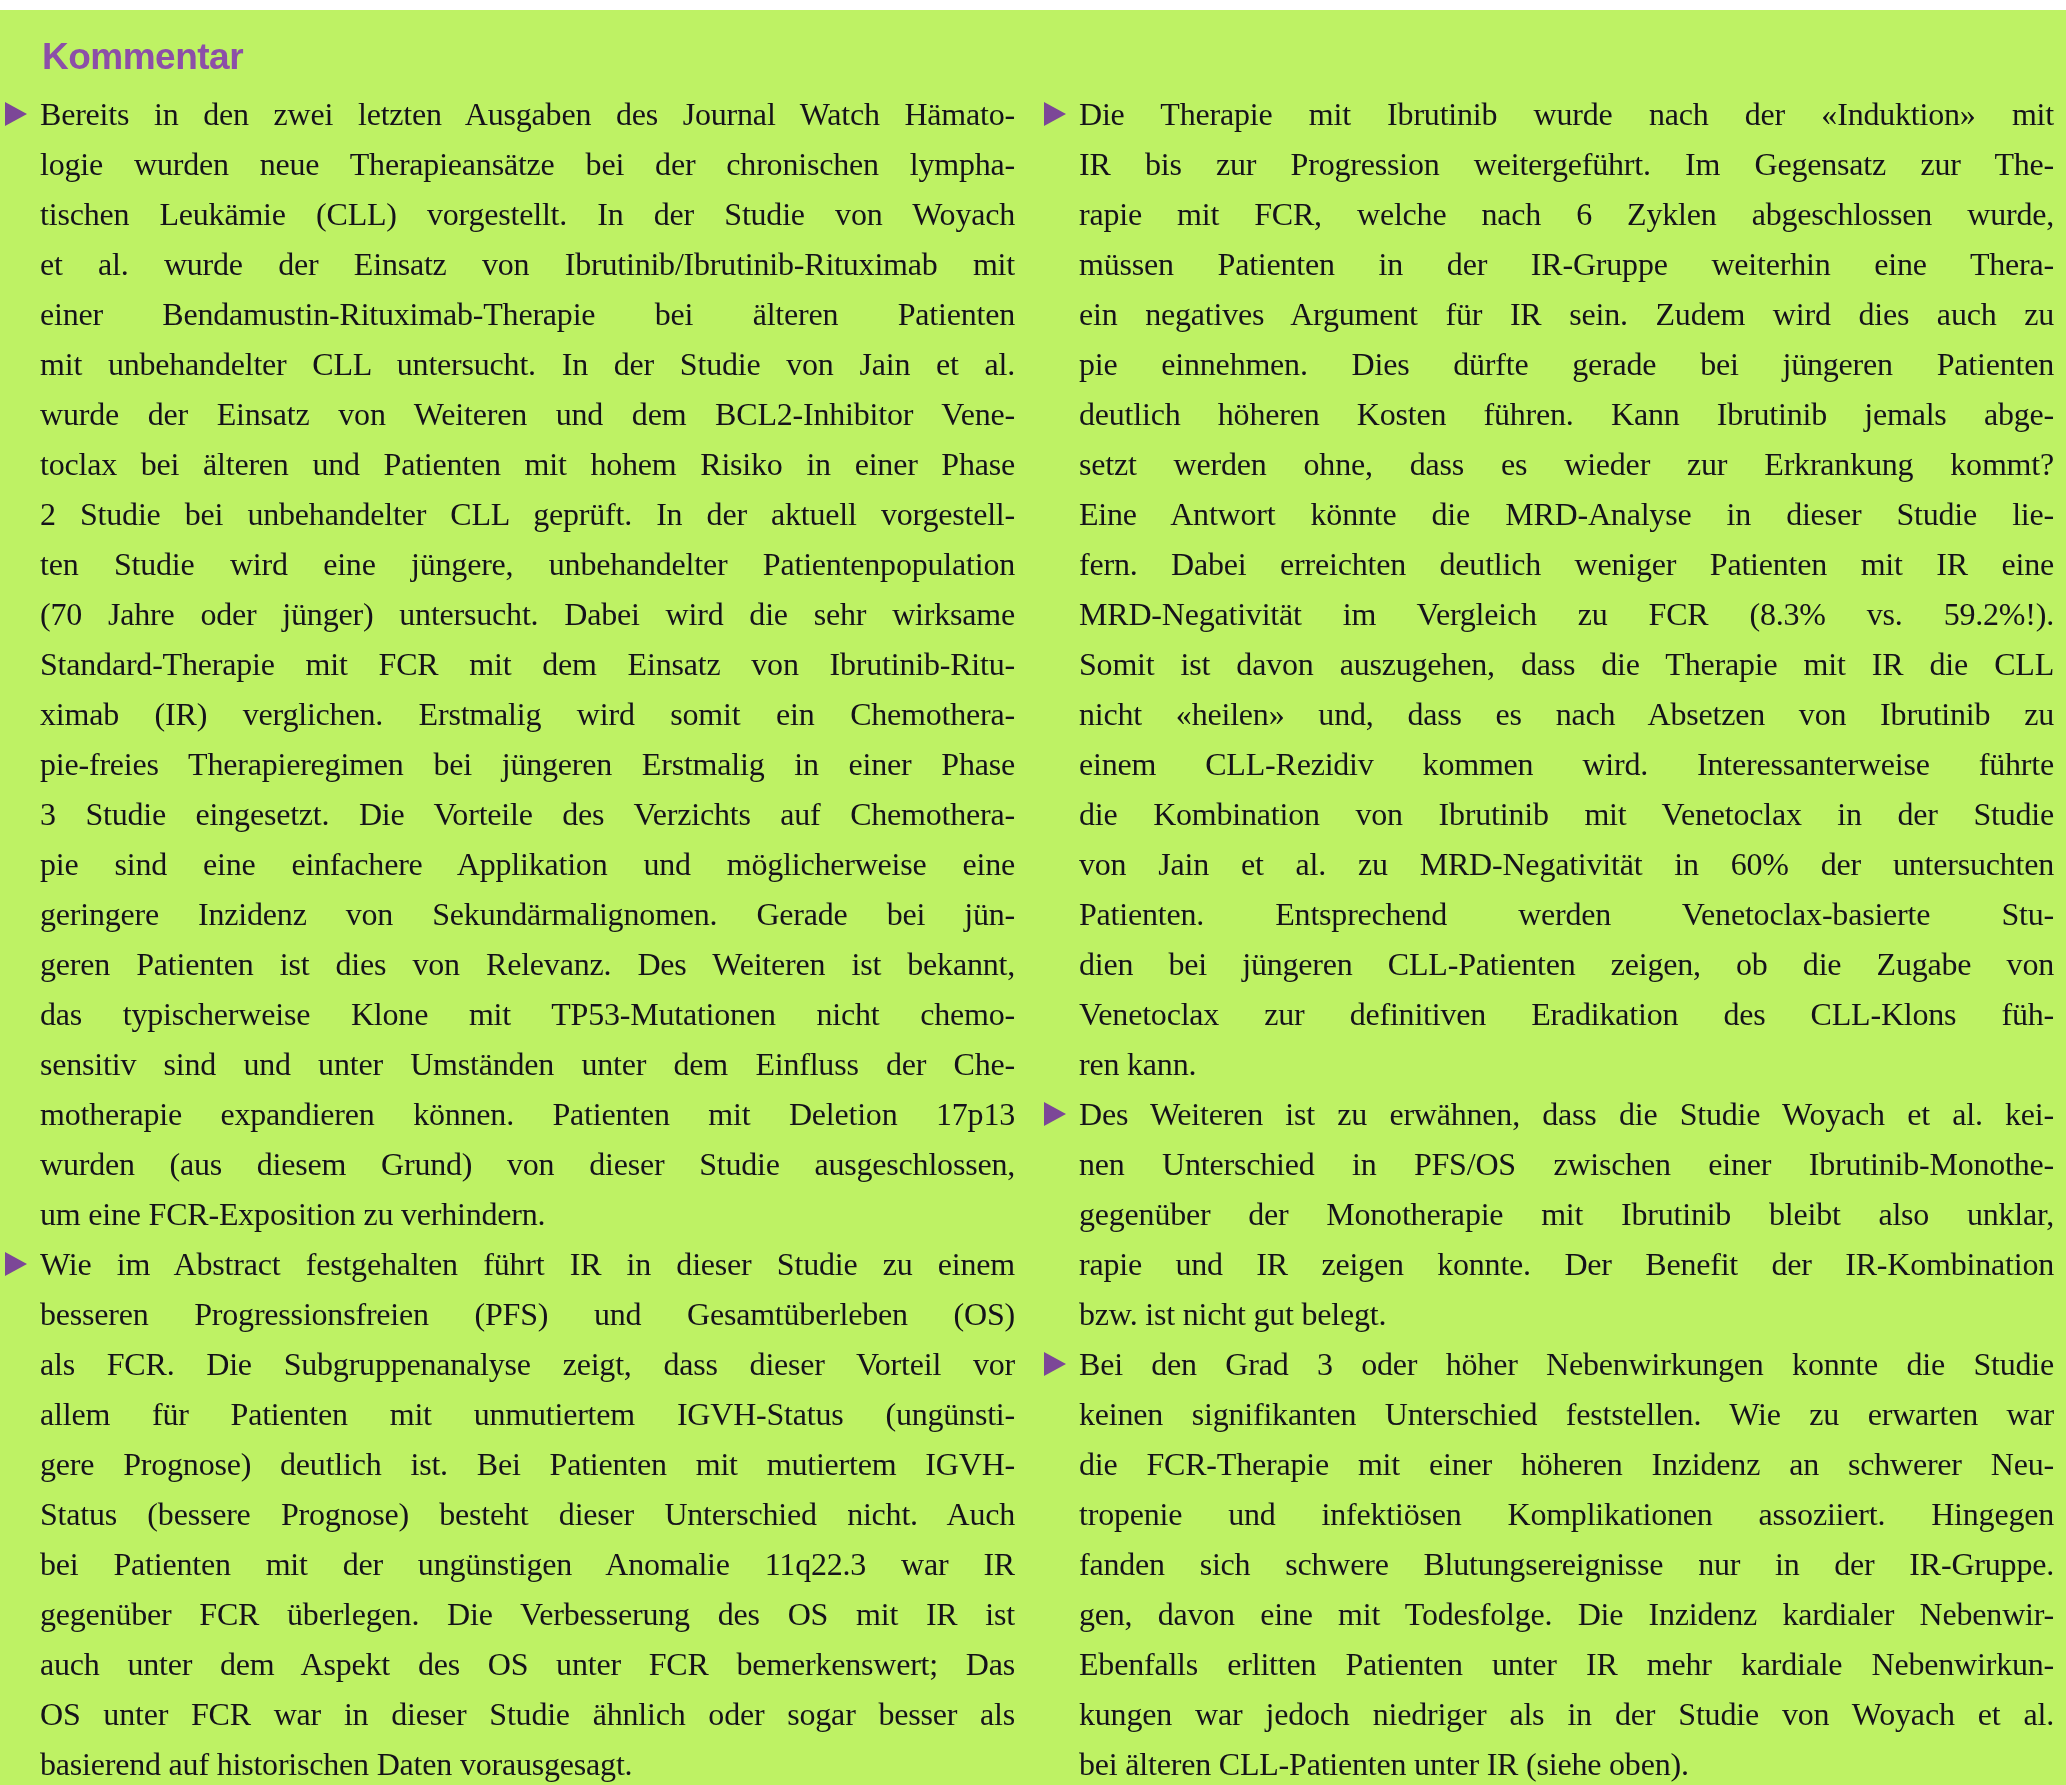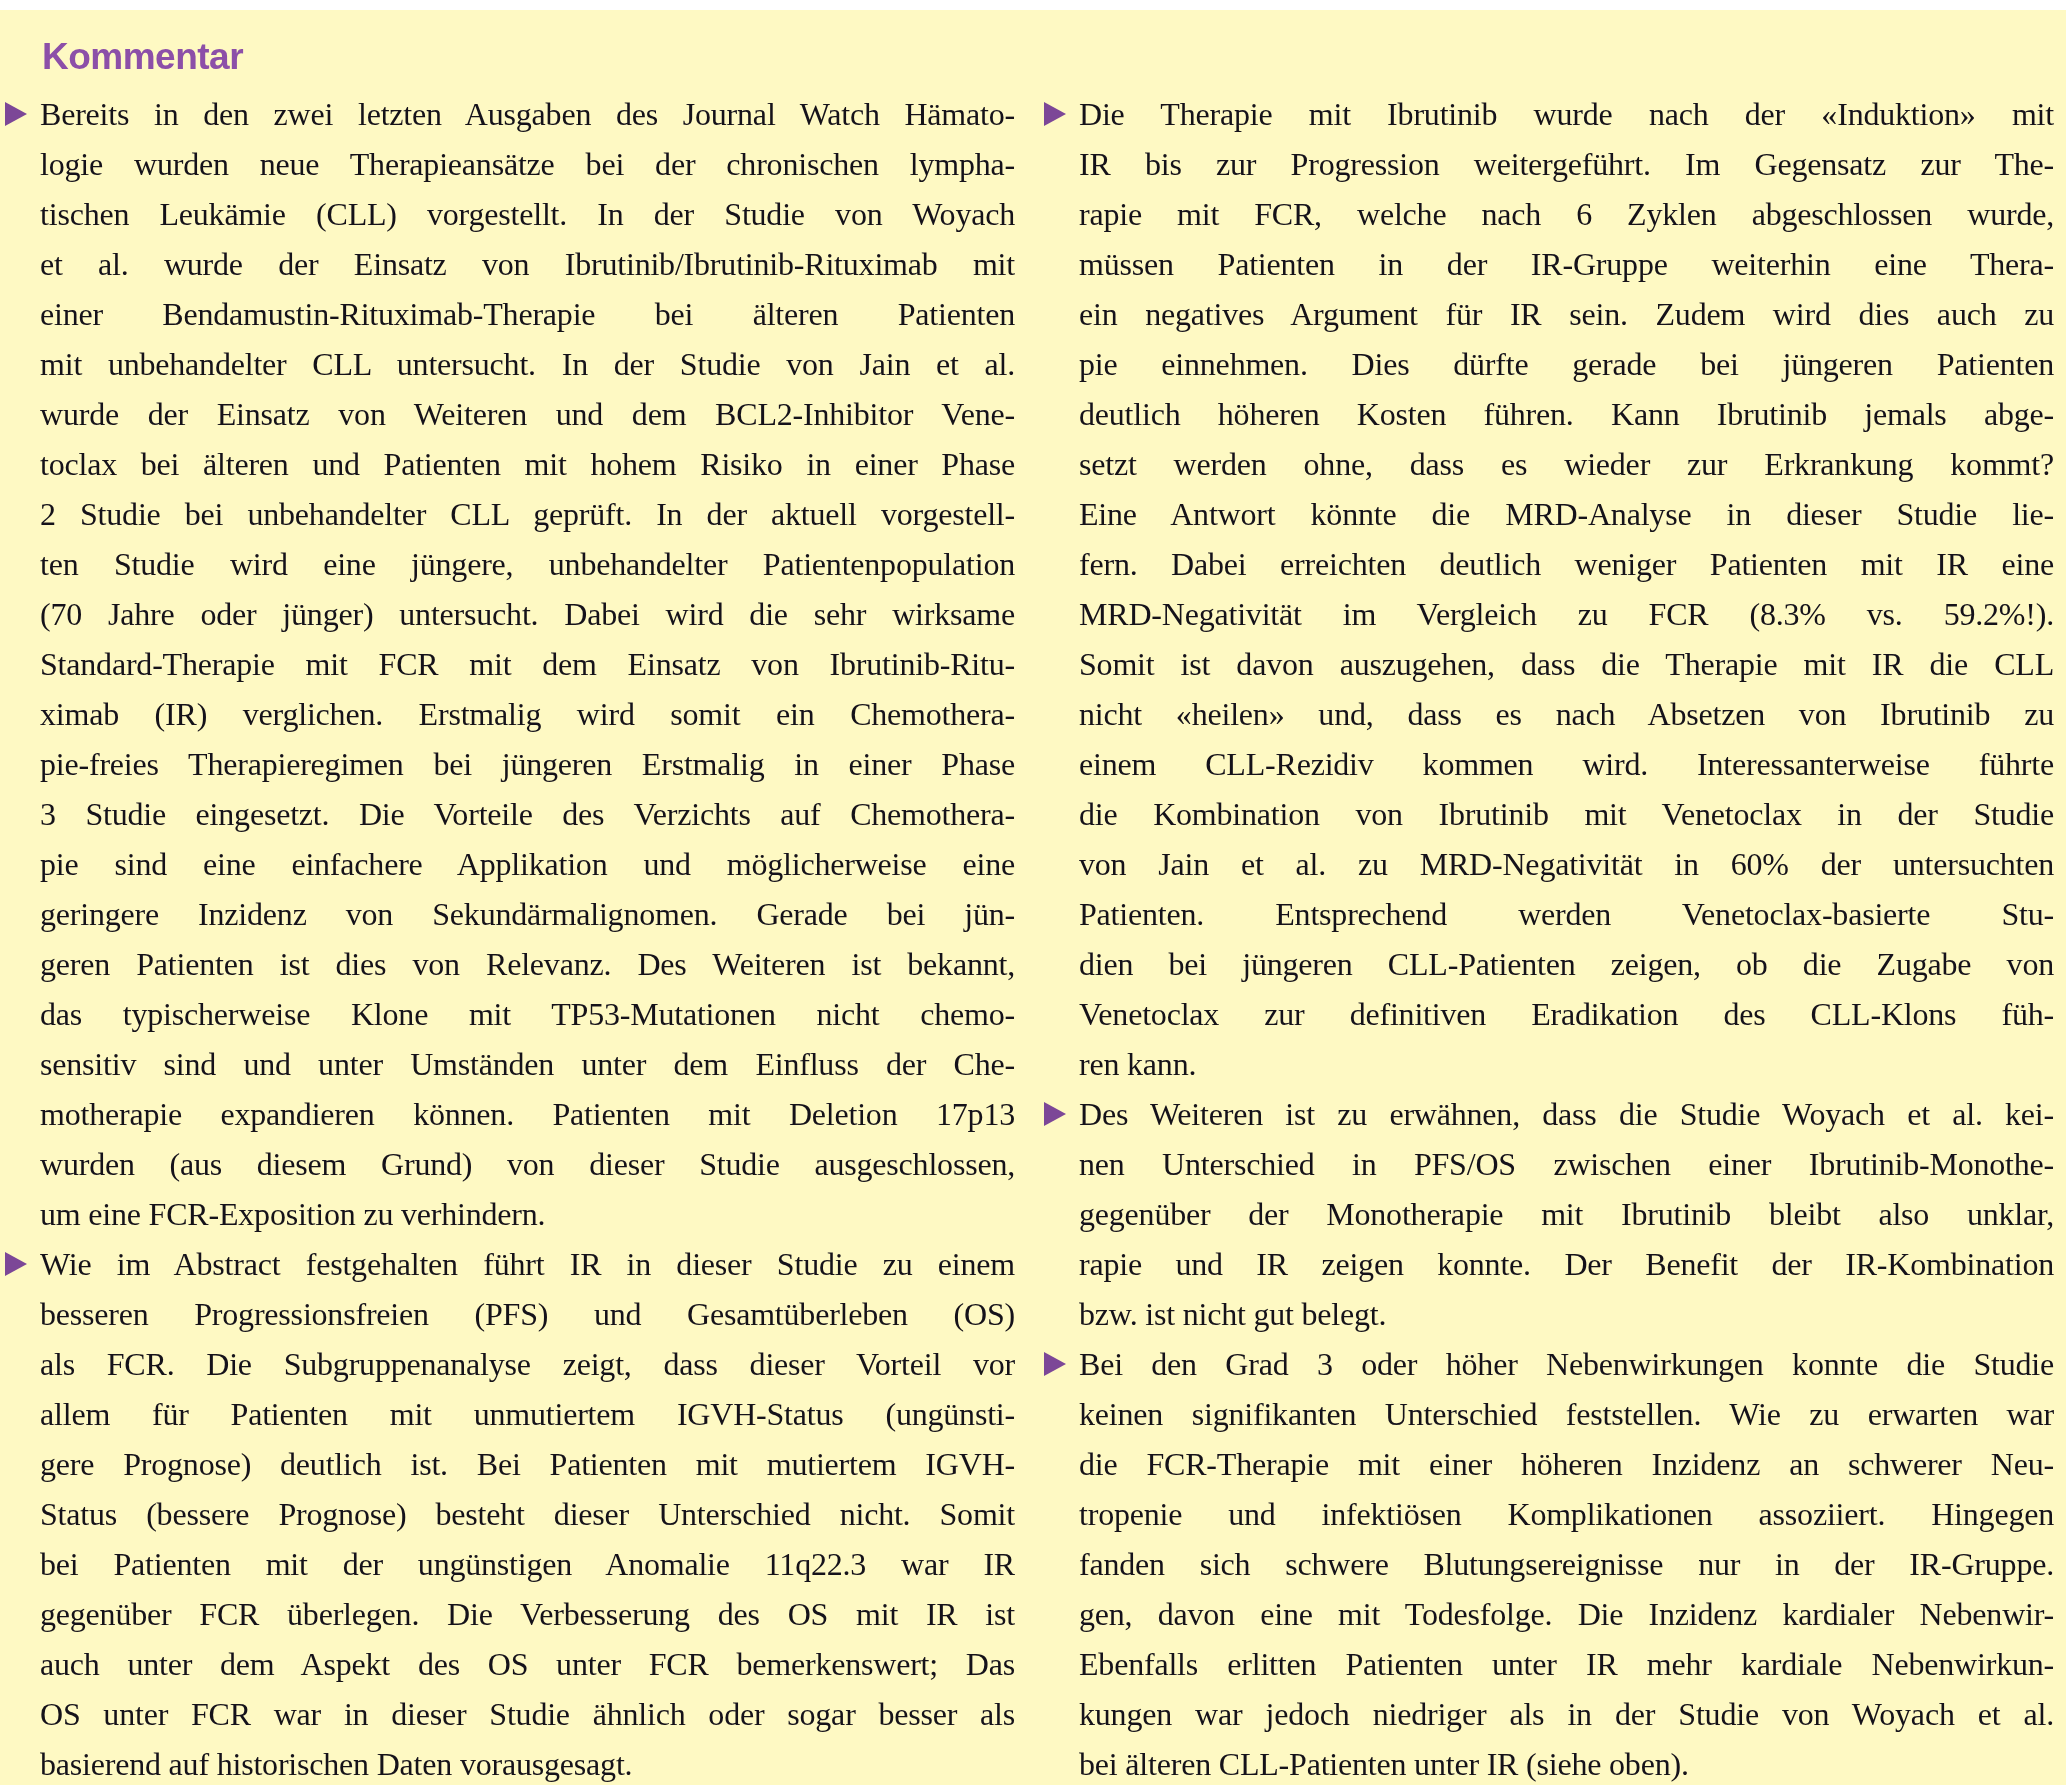--- a/index.html
+++ b/index.html
@@ -2,21 +2,21 @@
 <html style="font-size:7.6px"><head>
 <meta charset="utf-8">
 <style>
   html,body { margin:0; padding:0; }
   .page {
     position:relative; width:2066px; height:1786px;
     background:#ffffff; overflow:hidden;
   }
   .panel {
     position:absolute; left:0; top:9.5px; width:2066px; height:1776px;
-    background:#fef9c3;
+    background:#bef264;
   }
   .title {
     position:absolute; left:42px; top:28.5px; margin:0;
     font-family:"Liberation Sans", sans-serif; font-weight:bold;
     font-size:37px; line-height:1; letter-spacing:-0.5px;
     color:#8c4fa8;
   }
   .col {
     position:absolute; top:79px; width:975px;
     font-family:"Liberation Serif", serif;
@@ -72,21 +72,21 @@
           <div class="line">wurden (aus diesem Grund) von dieser Studie ausgeschlossen,</div>
           <div class="line para-end">um eine FCR-Exposition zu verhindern.</div>
         </div>
         <div class="para">
           <span class="bullet"></span>
           <div class="line">Wie im Abstract festgehalten führt IR in dieser Studie zu einem</div>
           <div class="line">besseren Progressionsfreien (PFS) und Gesamtüberleben (OS)</div>
           <div class="line">als FCR. Die Subgruppenanalyse zeigt, dass dieser Vorteil vor</div>
           <div class="line">allem für Patienten mit unmutiertem IGVH-Status (ungünsti-</div>
           <div class="line">gere Prognose) deutlich ist. Bei Patienten mit mutiertem IGVH-</div>
-          <div class="line">Status (bessere Prognose) besteht dieser Unterschied nicht. Somit</div>
+          <div class="line">Status (bessere Prognose) besteht dieser Unterschied nicht. Auch</div>
           <div class="line">bei Patienten mit der ungünstigen Anomalie 11q22.3 war IR</div>
           <div class="line">gegenüber FCR überlegen. Die Verbesserung des OS mit IR ist</div>
           <div class="line">auch unter dem Aspekt des OS unter FCR bemerkenswert; Das</div>
           <div class="line">OS unter FCR war in dieser Studie ähnlich oder sogar besser als</div>
           <div class="line para-end">basierend auf historischen Daten vorausgesagt.</div>
         </div>
       </div>
     <div class="col" id="col-1">
         <div class="para">
           <span class="bullet"></span>

